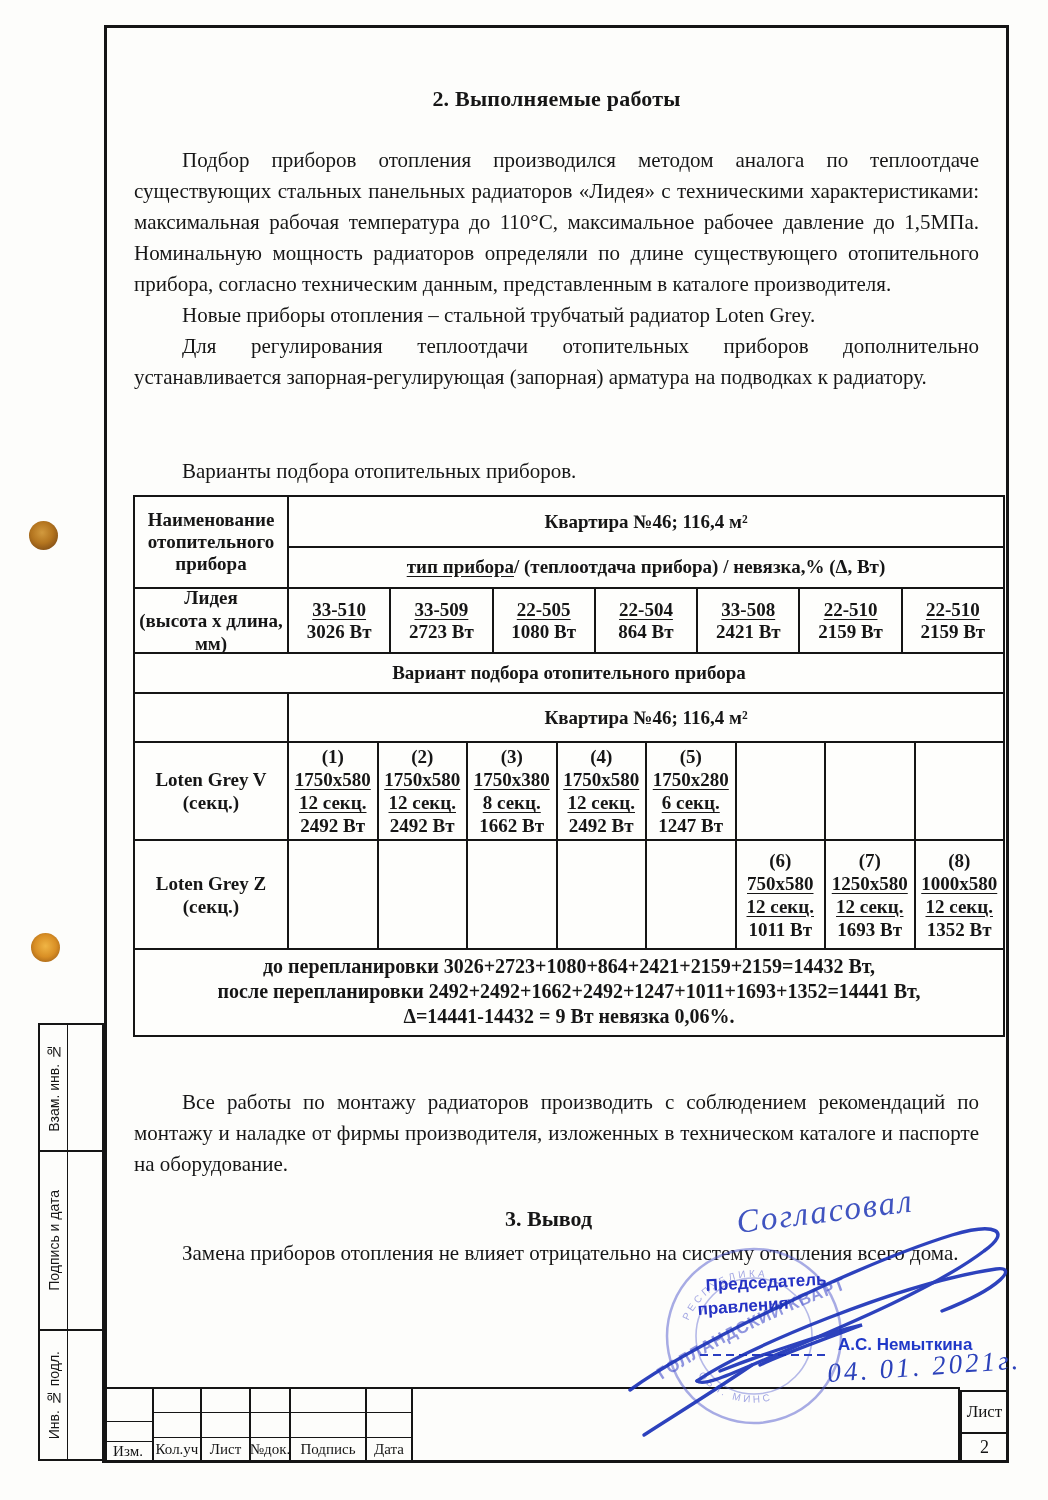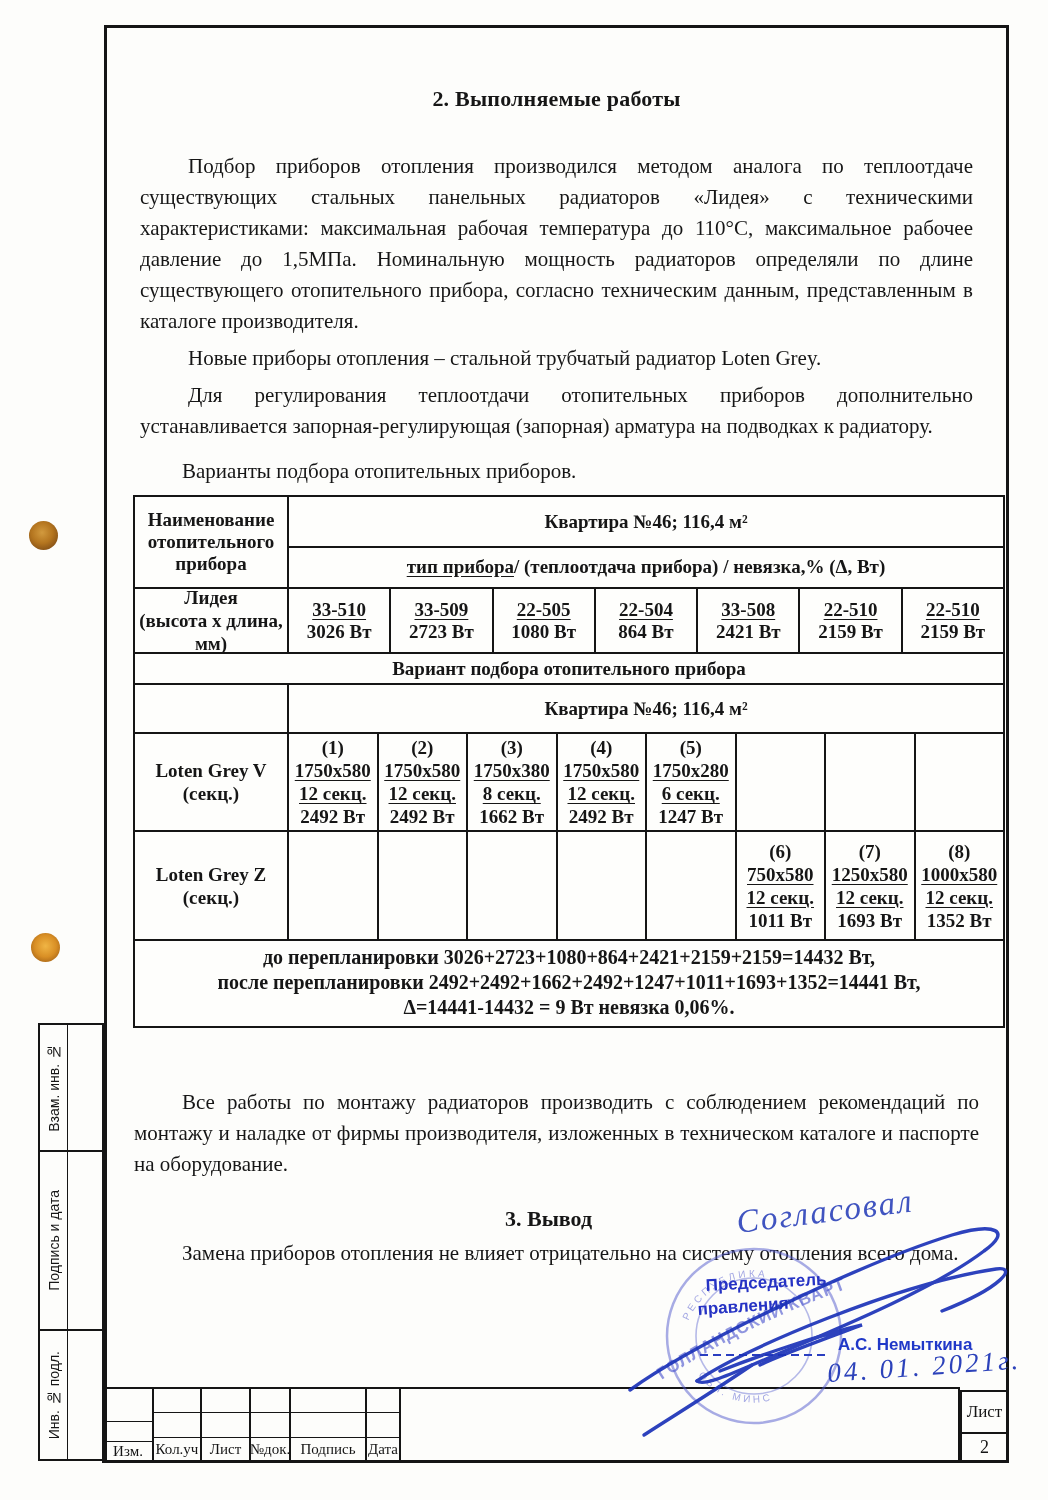--- a/index.html
+++ b/index.html
@@ -23,21 +23,21 @@
     background:radial-gradient(circle at 50% 45%, #f0b545 0%, #d98f25 50%, #a05f15 88%, #5a3a10 100%);}
   
   .doc-title{
     position:absolute;left:104px;top:86px;width:905px;text-align:center;
     font-size:22px;font-weight:bold;letter-spacing:.2px;
   }
   .body-text{
     position:absolute;left:134px;top:145px;width:845px;
     font-size:21px;line-height:31px;text-align:justify;
   }
-  .body-text p{margin:6px;text-indent:48px;}
+  .body-text p{margin:0;text-indent:48px;}
   .caption{position:absolute;left:134px;top:459px;width:845px;font-size:21px;text-indent:48px;}
   .after-table{
     position:absolute;left:134px;top:1087px;width:845px;
     font-size:21px;line-height:31px;text-align:justify;
   }
   .after-table p{margin:0;text-indent:48px;}
   .section3-title{
     position:absolute;left:96px;top:1206px;width:905px;text-align:center;
     font-size:22px;font-weight:bold;
   }
@@ -62,21 +62,21 @@
   .hdr-apt{height:49px;display:flex;align-items:center;justify-content:center;}
   .hdr-spec{height:39px;border-top:2px solid #151515;box-sizing:border-box;
             display:flex;align-items:center;justify-content:center;}
   .full-cell{flex:1;display:flex;align-items:center;justify-content:center;text-align:center;}
   .u{text-decoration:underline;text-underline-offset:3px;}
   .ln{display:block;}
   .tfoot{border-top:2px solid #151515;padding:4px 0 6px;text-align:center;font-size:20px;line-height:25px;}
   .h-hdr{height:90px;}
   .h-sush{height:33px;}
   .h-lideya{height:65px;}
-  .h-var{height:31px;}
+  .h-var{height:40px;}
   .h-apt2{height:49px;}
   .h-lotenv{height:98px;}
   .h-lotenz{height:109px;}
   .small-lh{line-height:23px;}
   
   .side-stack{position:absolute;left:38px;top:1023px;width:66px;}
   .side-box{border:2px solid #151515;box-sizing:border-box;display:flex;margin-top:-2px;background:transparent;}
   .side-box:first-child{margin-top:0;}
   .side-label-cell{width:27px;border-right:1.5px solid #151515;display:flex;align-items:center;justify-content:center;}
   .side-empty{flex:1;}
@@ -314,21 +314,21 @@
   <div class="tb-col" style="width:40px">
     <div class="tb-cell"></div>
     <div class="tb-cell"></div>
     <div class="tb-cell">№док.</div>
   </div>
   <div class="tb-col" style="width:76px">
     <div class="tb-cell"></div>
     <div class="tb-cell"></div>
     <div class="tb-cell">Подпись</div>
   </div>
-  <div class="tb-col" style="width:34px">
+  <div class="tb-col" style="width:46px">
     <div class="tb-cell"></div>
     <div class="tb-cell"></div>
     <div class="tb-cell">Дата</div>
   </div>
   <div class="tb-col tb-wide"></div>
 </div>
 
 <div class="sheet-box">
   <div class="sb-top">Лист</div>
   <div class="sb-num">2</div>

